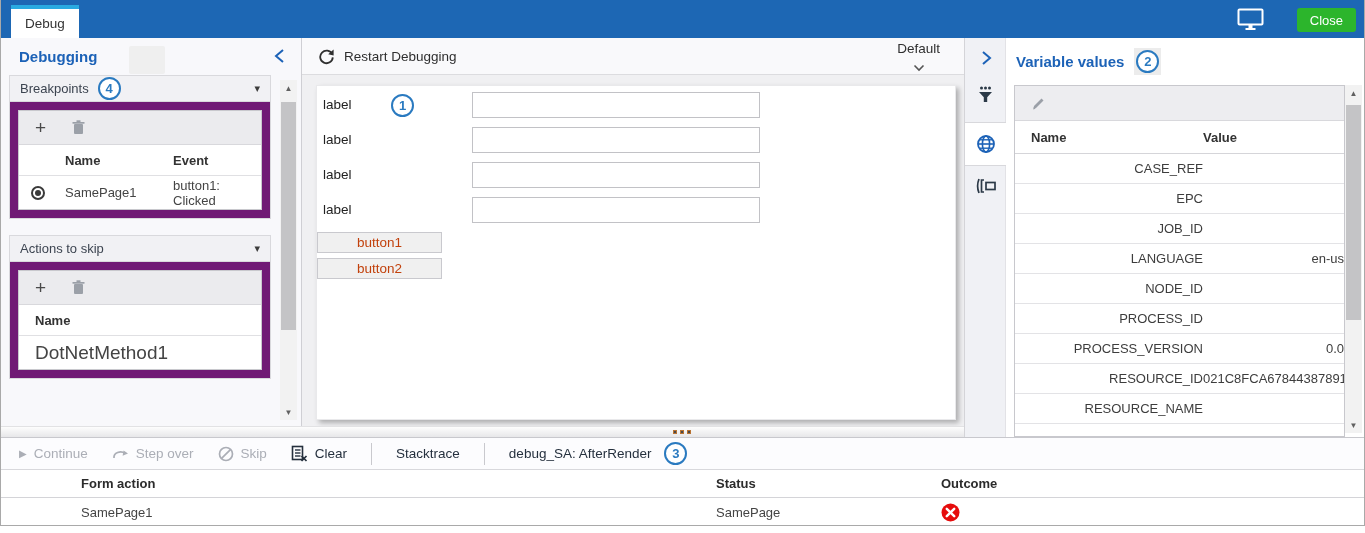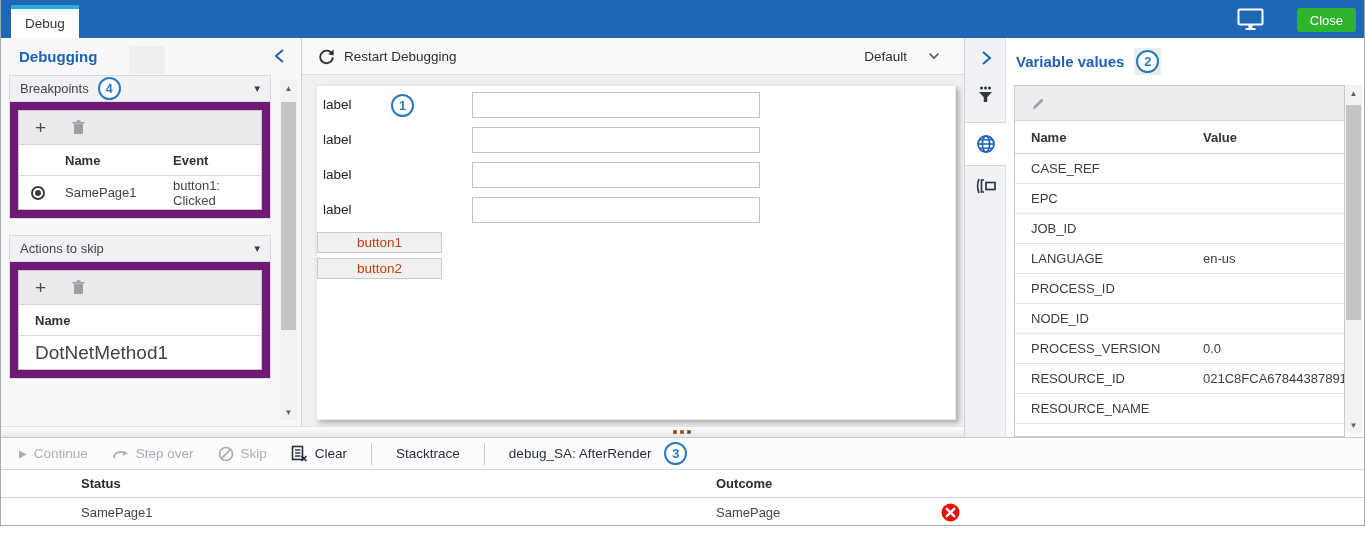--- a/index.html
+++ b/index.html
@@ -55,21 +55,21 @@
   .left-scroll { right:4px; top:42px; height:340px; }
   .left-scroll .vs-thumb { top:22px; height:228px; }
   .right-scroll { right:4px; top:47px; height:348px; }
   .right-scroll .vs-thumb { top:20px; height:215px; }
 
   
   .center-panel { width:662px; display:flex; flex-direction:column; background:#f0f0f2; }
   .center-toolbar { height:37px; background:#f9f9fb; border-bottom:1px solid #dcdcdf; display:flex;
                     align-items:center; padding:0 16px; font-size:13.5px; color:#2f2f2f; }
   .restart-btn { display:flex; align-items:center; gap:9px; cursor:pointer; }
-  .preset-select { margin-left:auto; display:flex; align-items:center; gap:21px; cursor:pointer; padding-right:8px; }
+  .preset-select { margin-left:auto; display:flex; align-items:center; gap:8px; cursor:pointer; padding-right:8px;flex-direction:column; }
   .canvas-wrap { flex:1; position:relative; }
   .canvas { position:absolute; left:14px; top:10px; width:640px; height:335px; background:#fff;
             border:1px solid #e9e9eb; box-shadow:3px 3px 5px rgba(0,0,0,0.28); padding:6px 0 0 0; }
   .form-row { display:flex; align-items:flex-end; margin-bottom:9px; padding-left:6px; }
   .form-label { width:149px; font-size:13.5px; color:#222; line-height:26px; }
   .form-input { width:288px; height:26px; border:1px solid #c2c2c6; background:#fff; font-size:13px; padding:0 6px; }
   .form-btn { width:125px; height:21px; background:#f0f0f0; border:1px solid #c9c9ce; font-size:13.5px;
               color:#c2410c; display:flex; align-items:center; justify-content:center; margin-bottom:5px; cursor:pointer; }
 
   
@@ -91,21 +91,21 @@
   
   .right-panel { width:360px; background:#fff; position:relative; }
   .right-title { position:absolute; top:10px; left:10px; display:flex; align-items:center; gap:10px; }
   .callout-chip { background:#ececec; padding:2px; display:inline-flex; }
   .var-table { position:absolute; left:8px; top:47px; width:331px; height:352px; border:1px solid #c8c8cd;
                background:#fff; overflow:hidden; }
   .var-toolbar { height:35px; background:#ededf0; border-bottom:1px solid #d8d8dc; display:flex;
                  align-items:center; padding-left:16px; }
   .var-head, .var-row { display:grid; grid-template-columns:172px 1fr; align-items:center; padding-left:16px; }
   .var-head { height:33px; font-size:13px; font-weight:bold; color:#333; border-bottom:1px solid #d5d5d9; }
-  .var-row { height:30px; font-size:13px; color:#3d3d3d; border-bottom:1px solid #e3e3e6; }
+  .var-row { height:30px; font-size:13px; color:#3d3d3d; border-bottom:1px solid #e3e3e6;text-align:right; }
   .var-row .val { white-space:nowrap; overflow:hidden; }
 
   
   .callout { display:inline-flex; width:23px; height:23px; min-width:23px; border:2px solid #2a7ac0; border-radius:50%;
              color:#2a7ac0; font-size:13px; font-weight:bold; align-items:center; justify-content:center;
              background:#fff; line-height:1; }
   .callout-abs { position:absolute; }
   .callout-form { left:74px; top:8px; }
 
   
@@ -336,25 +336,25 @@
         </div>
         <div class="var-row">
           <span>JOB_ID</span>
           <span class="val"></span>
         </div>
         <div class="var-row">
           <span>LANGUAGE</span>
           <span class="val">en-us</span>
         </div>
         <div class="var-row">
+          <span>NODE_ID</span>
+          <span class="val"></span>
+        </div>
+        <div class="var-row">
           <span>PROCESS_ID</span>
-          <span class="val"></span>
-        </div>
-        <div class="var-row">
-          <span>NODE_ID</span>
           <span class="val"></span>
         </div>
         <div class="var-row">
           <span>PROCESS_VERSION</span>
           <span class="val">0.0</span>
         </div>
         <div class="var-row">
           <span>RESOURCE_ID</span>
           <span class="val">021C8FCA678443878912C...</span>
         </div>
@@ -420,20 +420,21 @@
     </span>
     <span class="tool-sep"></span>
     <span class="tool">
       <span>debug_SA: AfterRender</span>
       <span class="callout" style="margin-left:6px">3</span>
     </span>
   </div>
 
   <div class="actions-table">
     <div class="at-head">
+      <span>Form action</span>
       <span>Status</span>
       <span>Outcome</span>
     </div>
     <div class="at-row">
       <span>SamePage1</span>
       <span>SamePage</span>
       <span>
         <svg width="19" height="19" viewBox="0 0 19 19">
           <circle cx="9.5" cy="9.5" r="9" fill="#e60c0c"></circle>
           <line x1="5.8" y1="5.8" x2="13.2" y2="13.2" stroke="#fff" stroke-width="2.4" stroke-linecap="round"></line>

